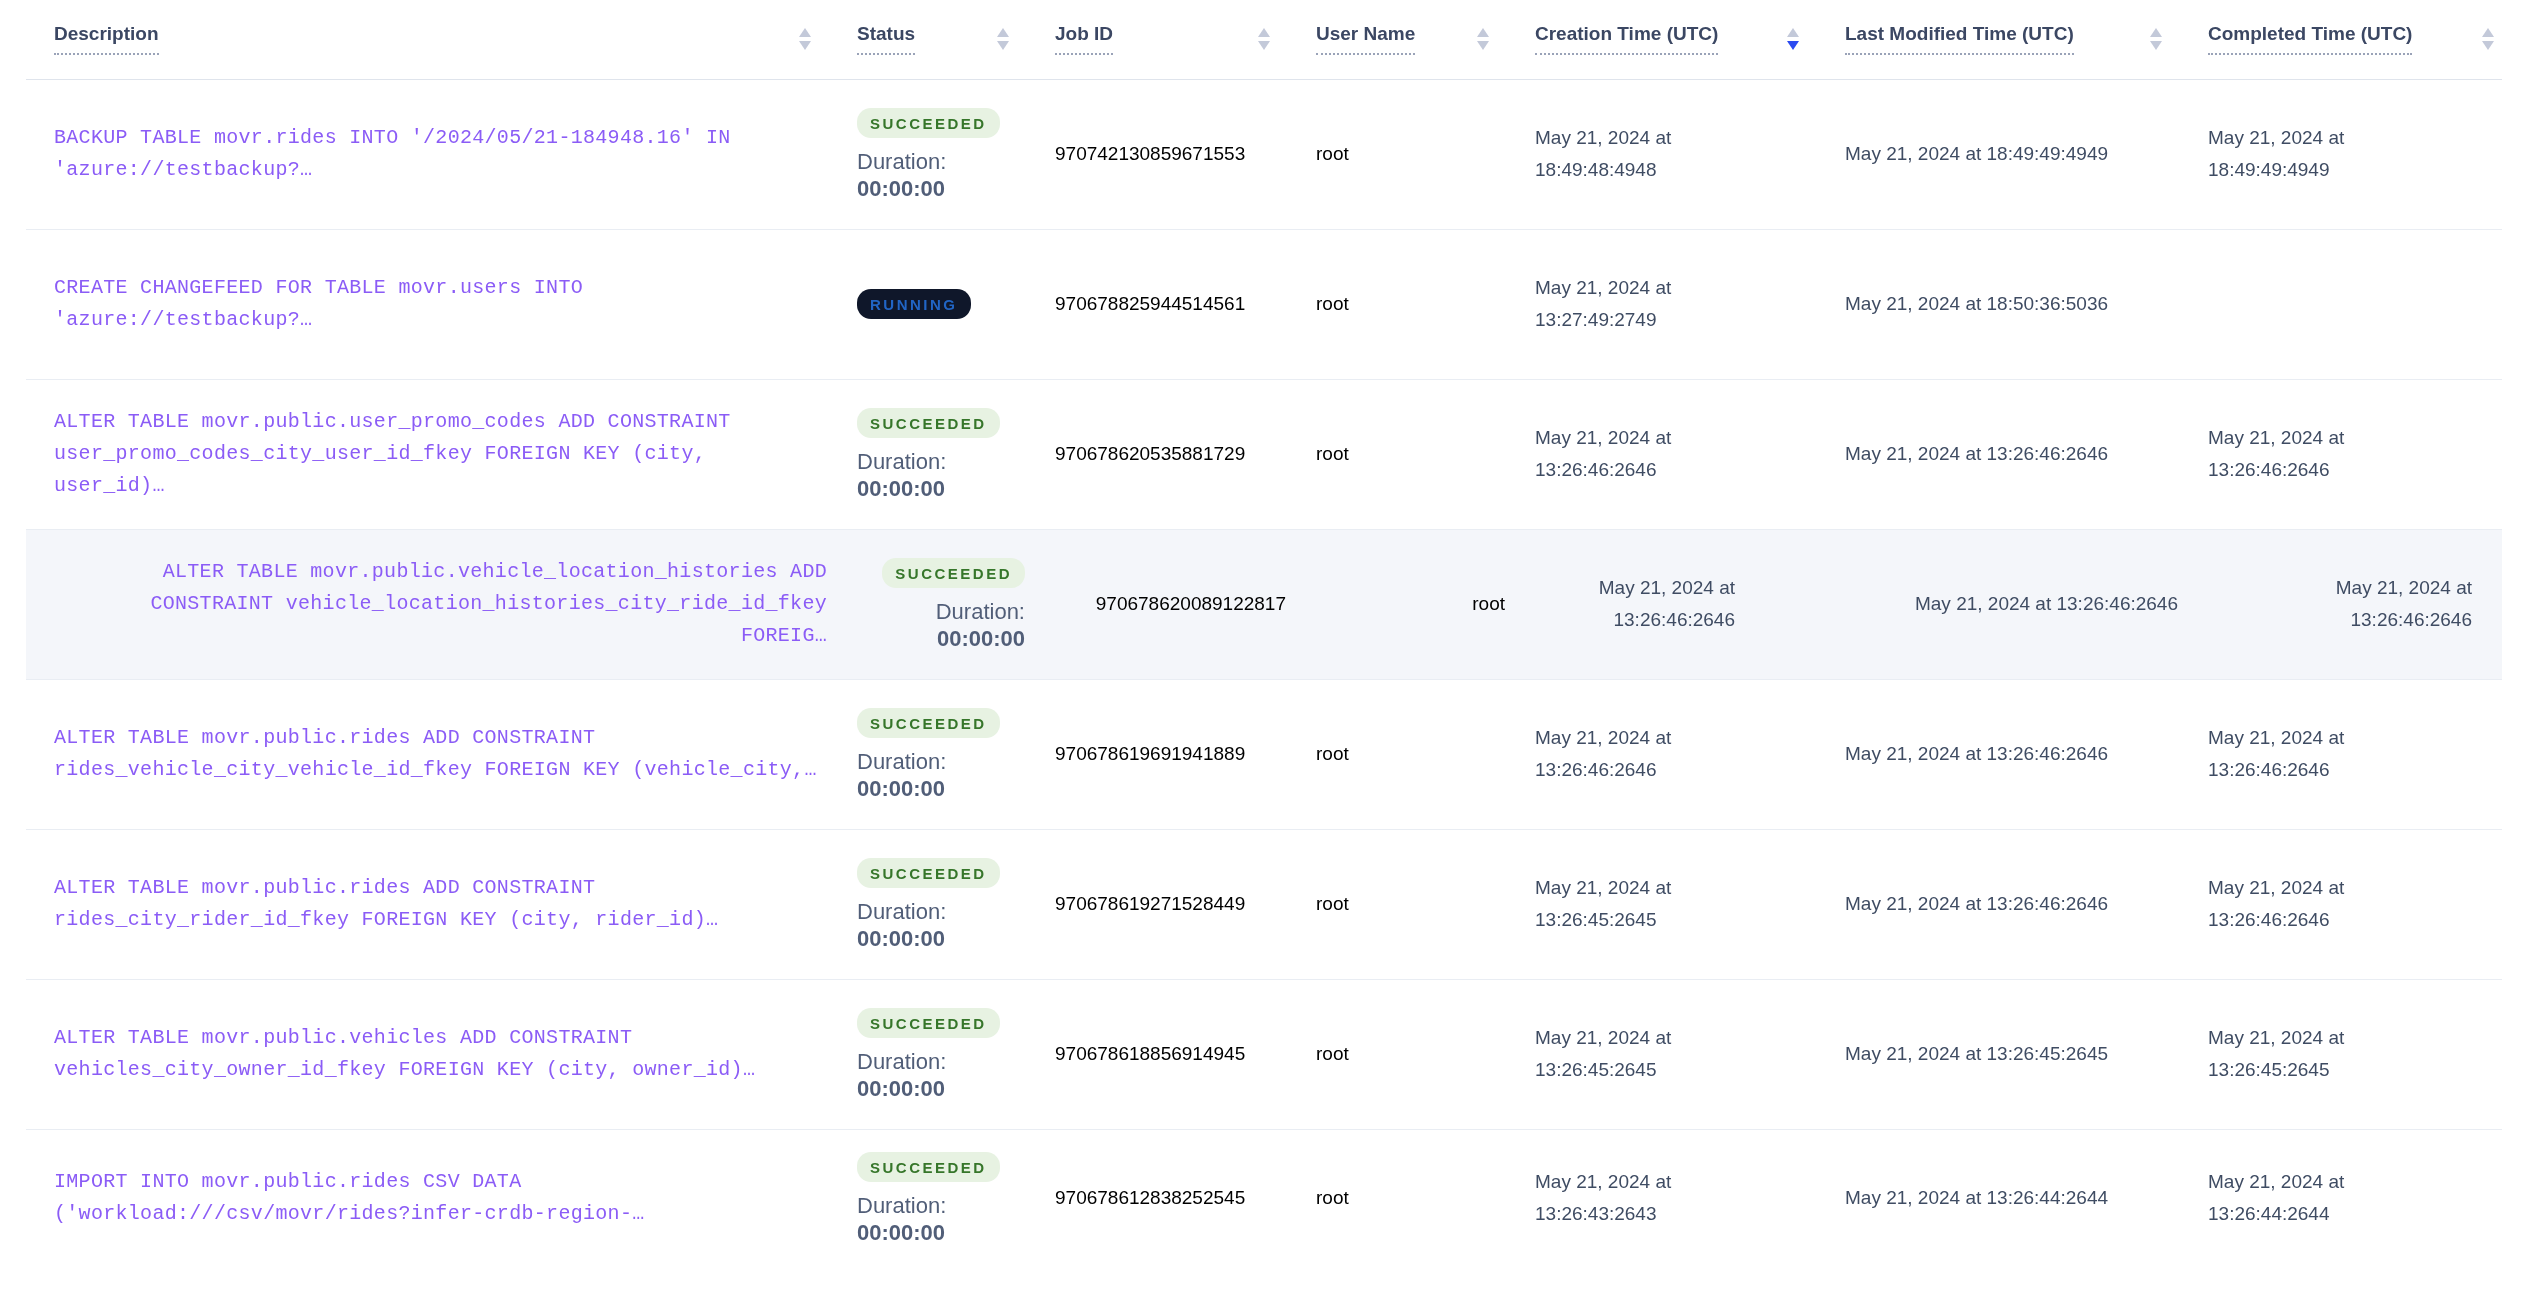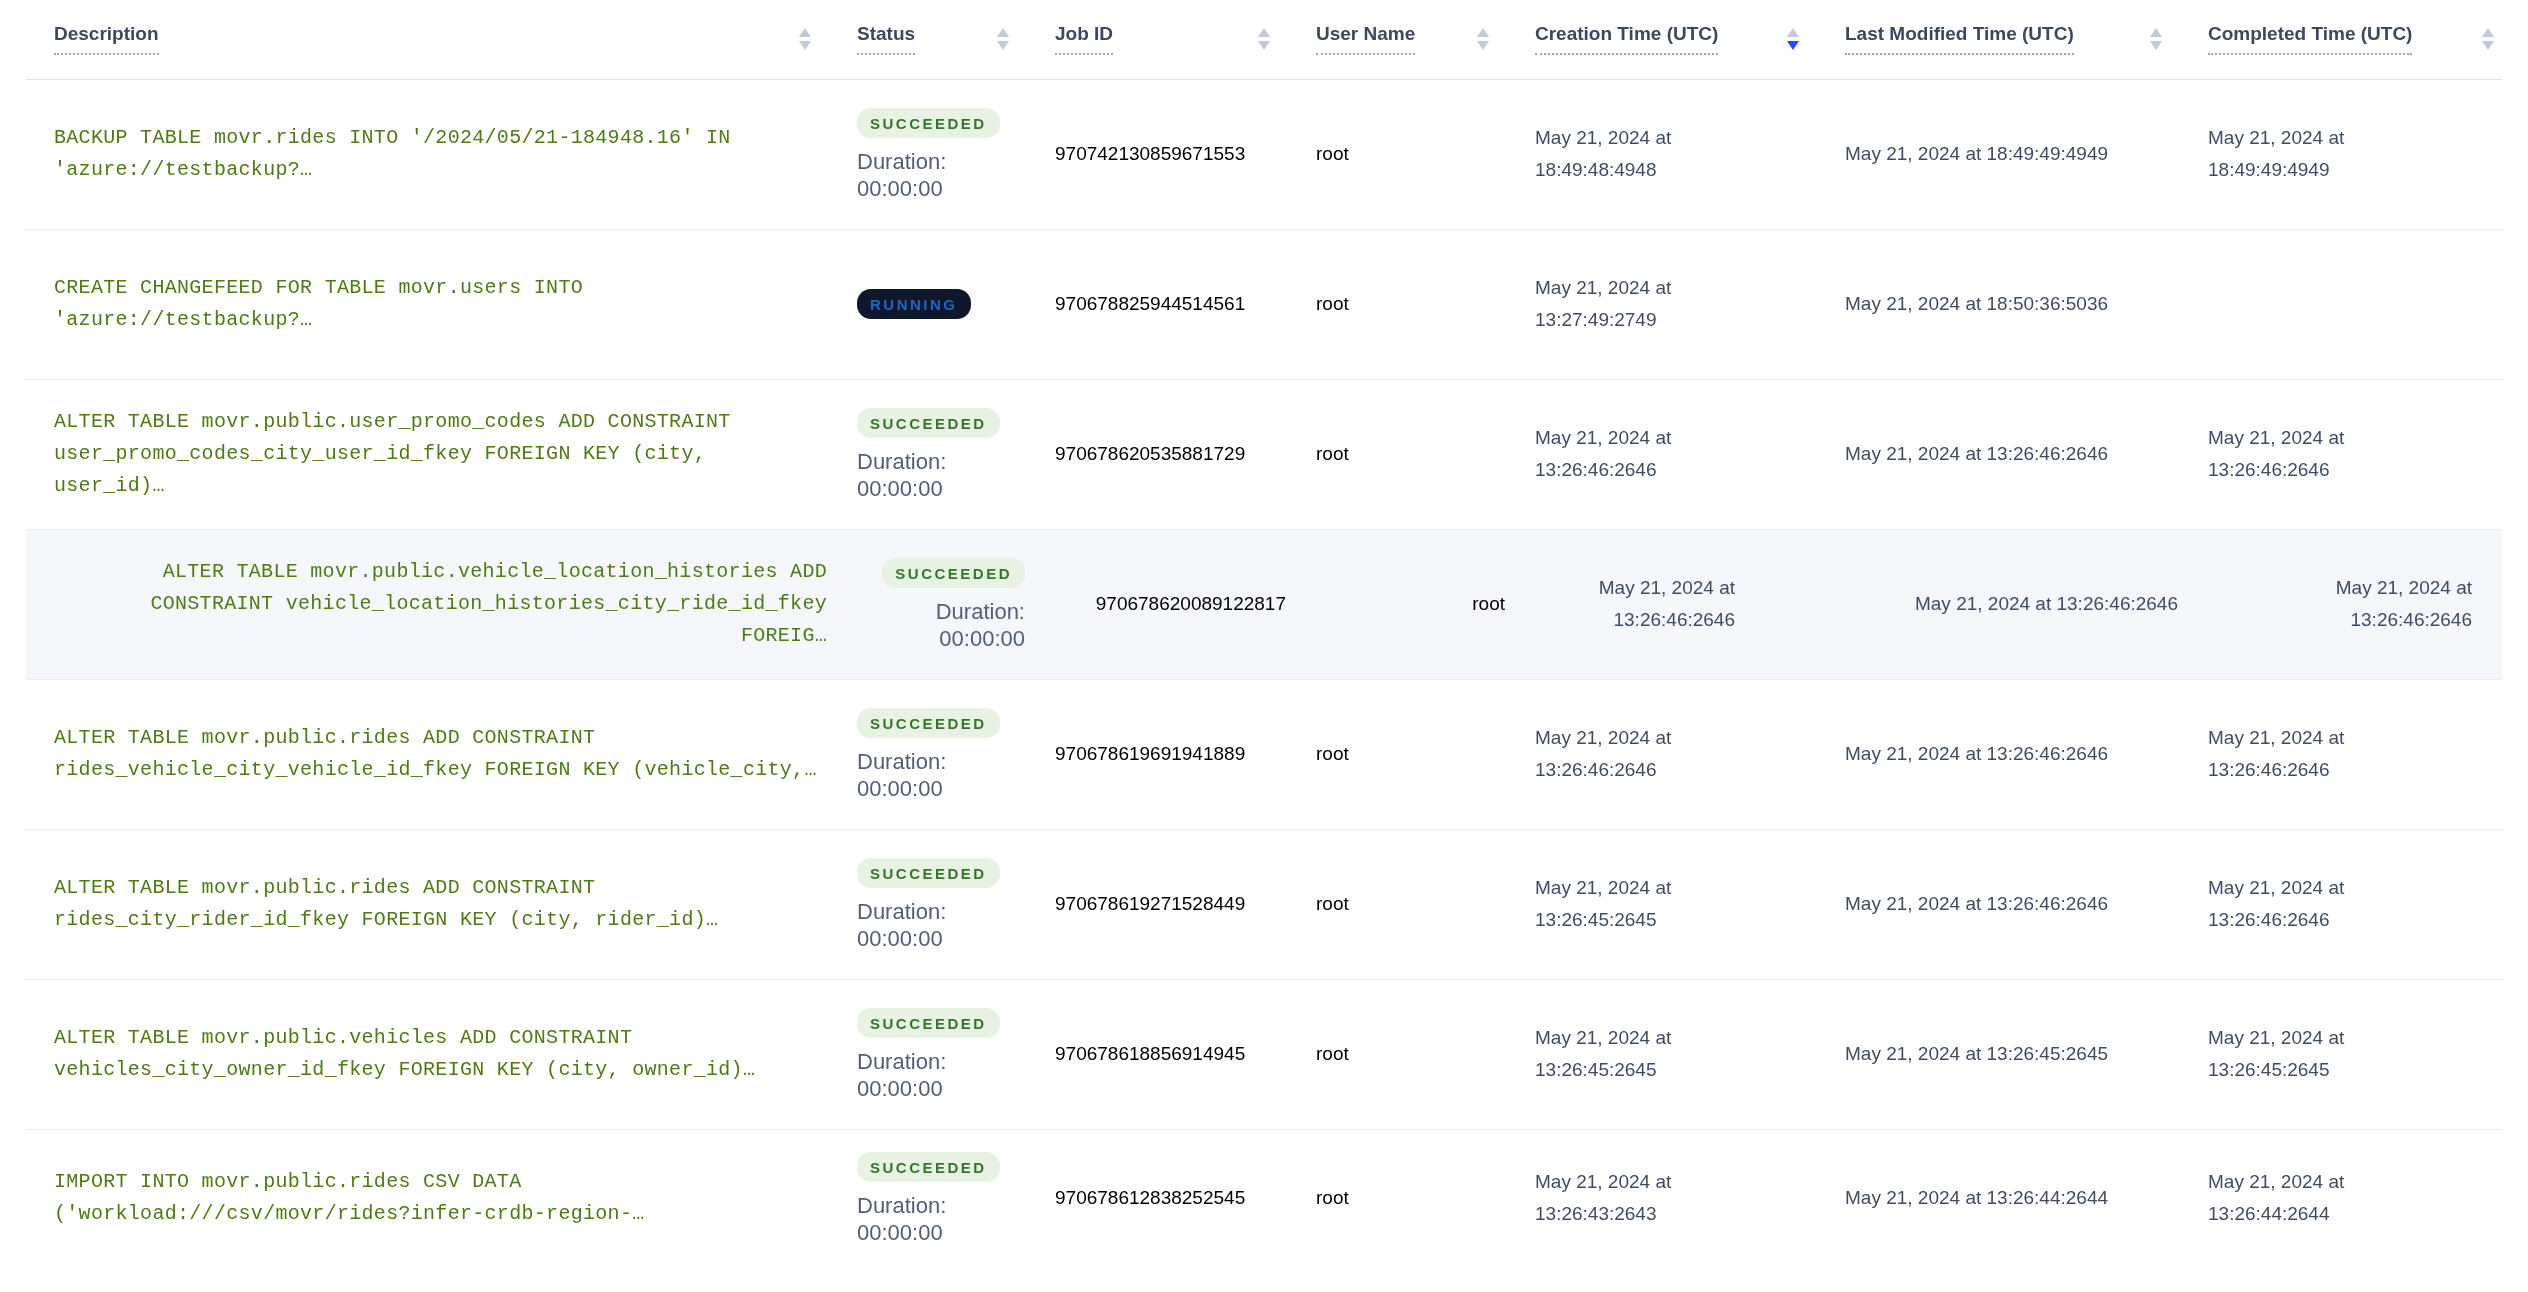--- a/index.html
+++ b/index.html
@@ -26,34 +26,34 @@
             border-bottom:9px solid #c3c9d9; }
   .tri-down { width:0; height:0; border-left:6px solid transparent; border-right:6px solid transparent;
               border-top:9px solid #c3c9d9; }
   .tri-down.active { border-top-color:#2b4af0; }
 
   tbody tr { height:150px; border-top:1px solid #e9edf3; }
   tbody tr.highlight { background:#f4f6fa;text-align:right; }
   tbody tr:last-child { height:138px; }
   td { vertical-align:middle; padding-right:30px; }
   td.desc { padding-left:28px; font-family:"Liberation Mono", monospace;
-            font-size:20px; line-height:32px; color:#4d7c0f; white-space:pre-line;
+            font-size:20px; line-height:32px; color:#8b5cf6; white-space:pre-line;
             letter-spacing:0.3px; }
   td.times { font-size:19px; color:#3f4c63; line-height:32px; white-space:pre-line; }
   td.nowrap { white-space:nowrap; }
   td.created { padding-right:110px; }
   td.plain { font-size:19px; color:#000000; }
 
   .badge { display:inline-block; padding:8px 13px 7px 13px; border-radius:14px;
            font-size:15px; font-weight:bold; letter-spacing:2.5px; line-height:1;
            white-space:nowrap; }
   .badge.succeeded { background:#e7f2e2; color:#36762a; }
   .badge.running   { background:#0f172a; color:#2165c5; }
   .dur { margin-top:13px; font-size:22px; color:#515e78; line-height:22px; }
-  .dur + .dur { margin-top:5px; }
+  .dur + .dur { margin-top:5px;font-weight:bold; }
 </style>
 </head>
 <body>
 
 <div class="table-wrap">
 <table>
   <colgroup>
     <col class="c-desc">
         <col class="c-status">
         <col class="c-job">

